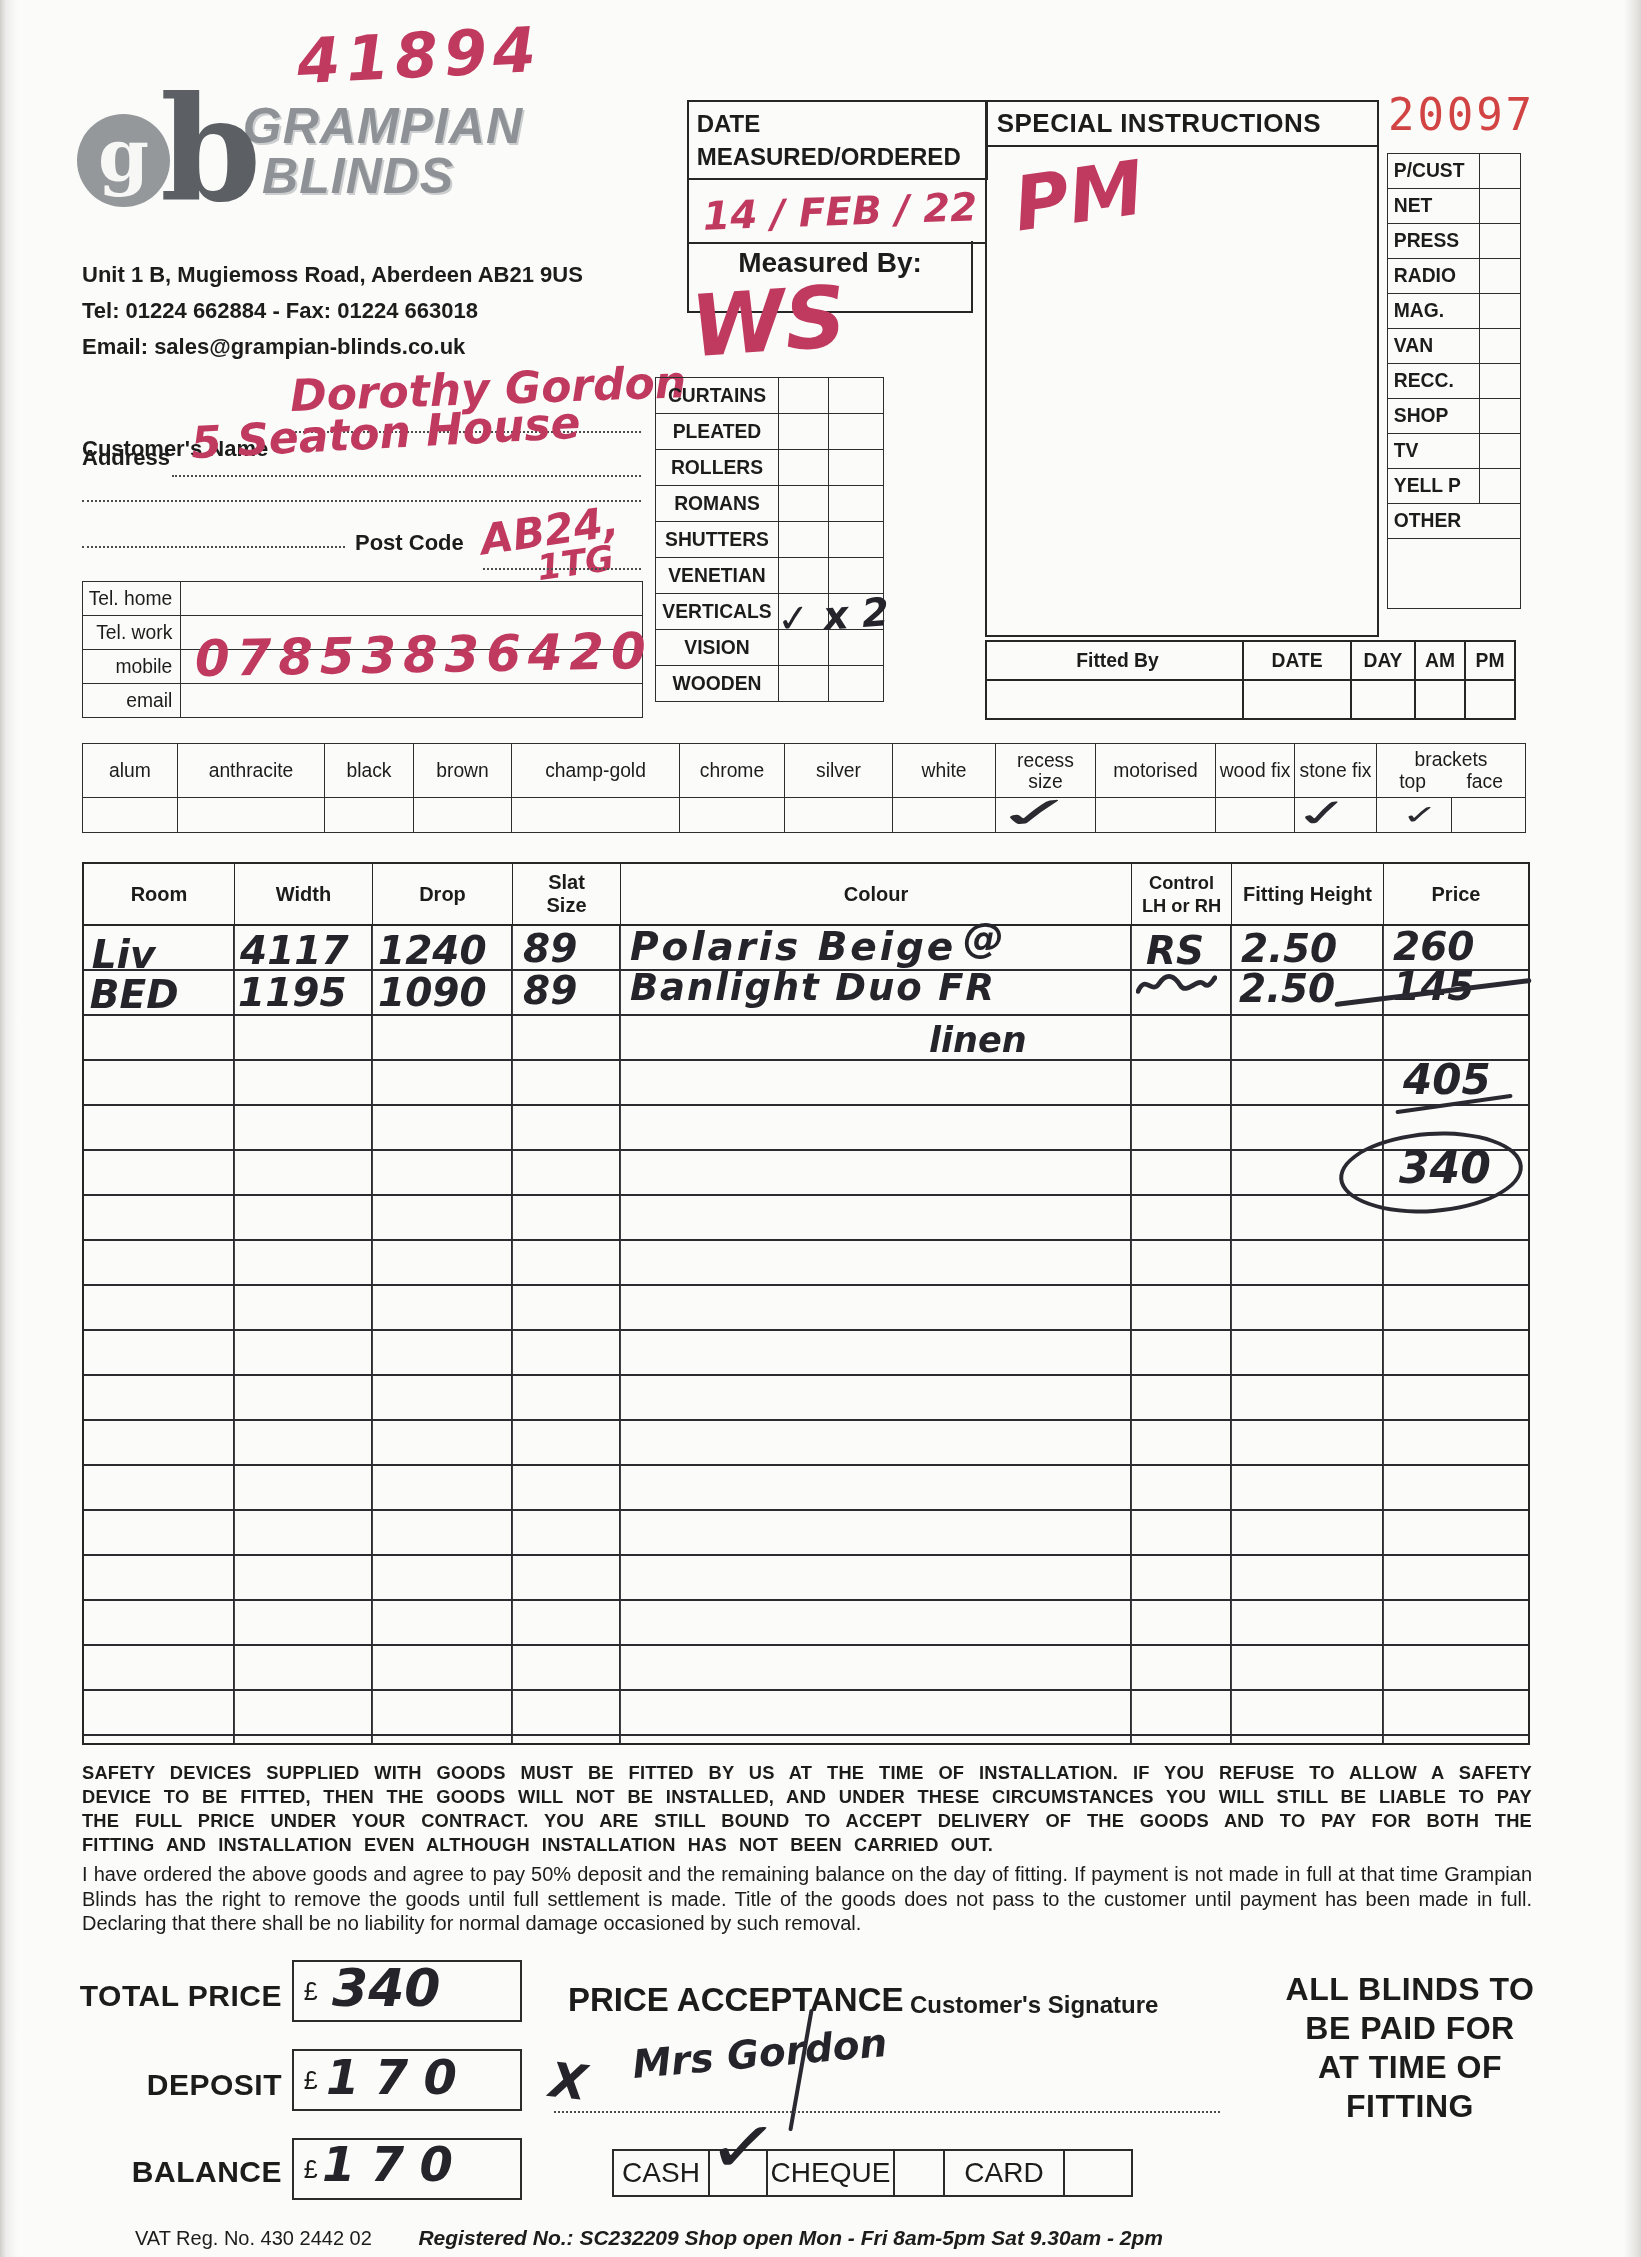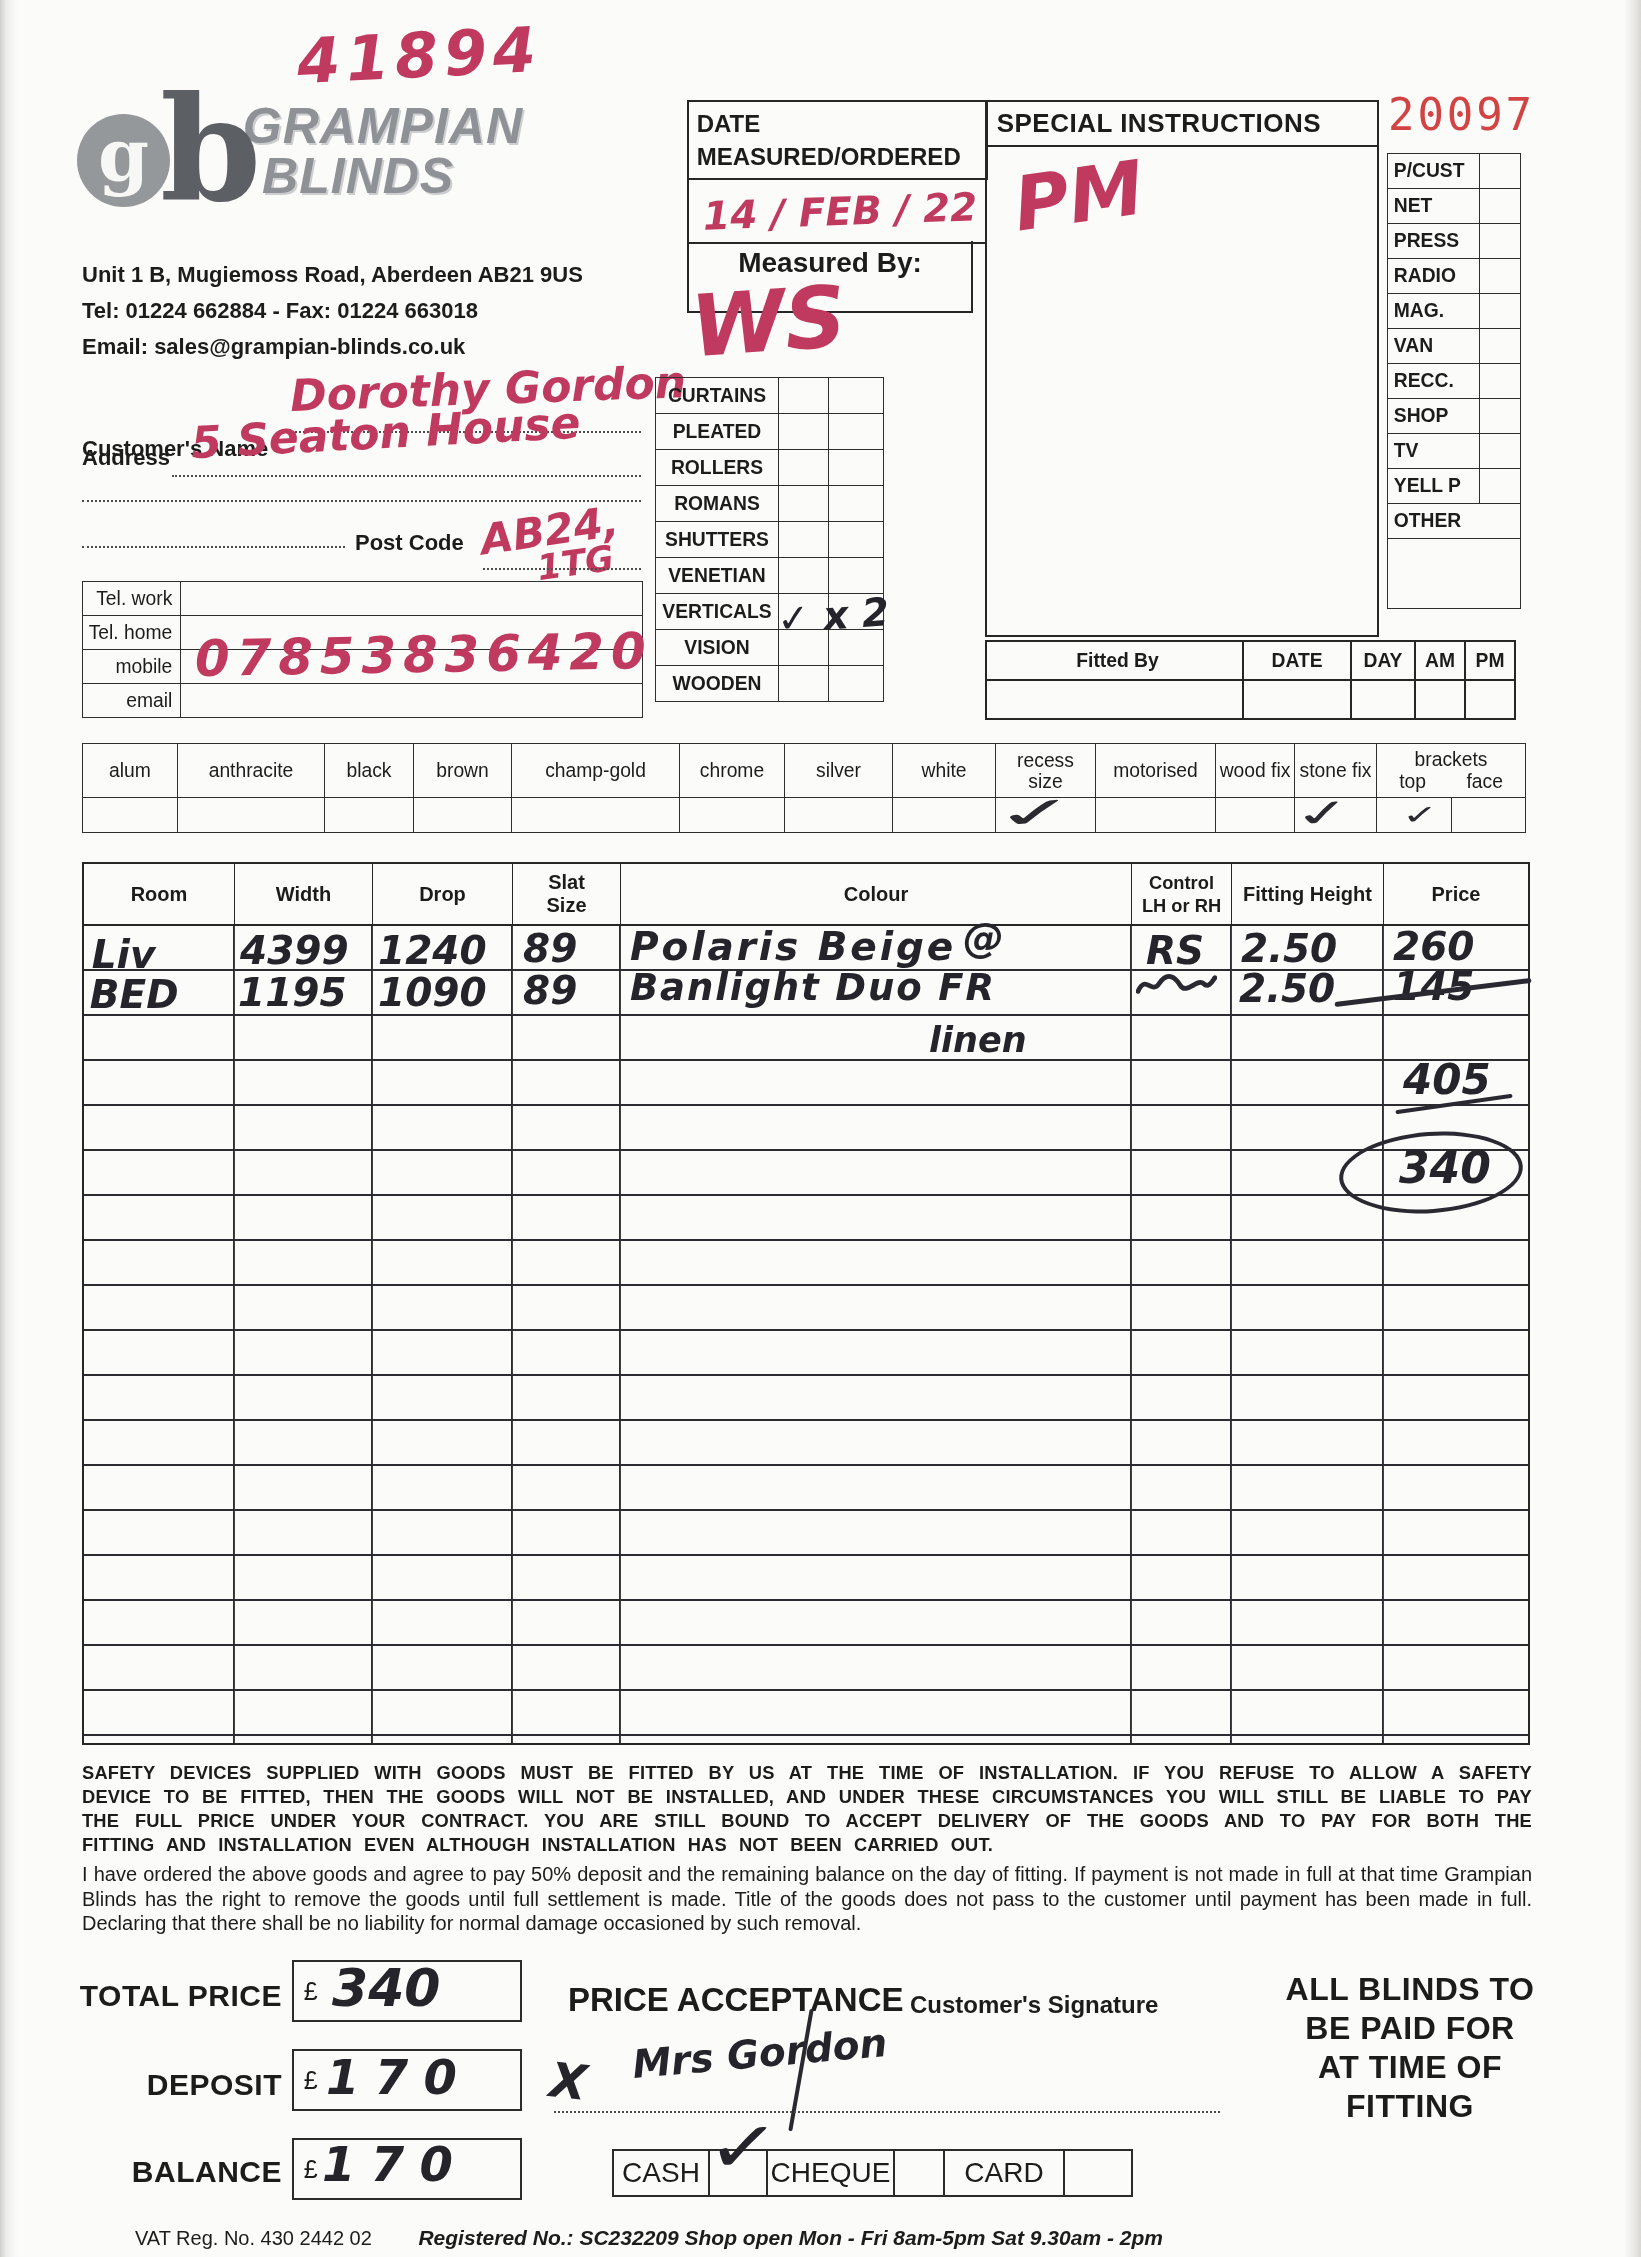--- a/index.html
+++ b/index.html
@@ -127,25 +127,25 @@
 
   <div class="dots" style="left:82px;top:546px;width:263px;"></div>
   <span class="lbl" style="left:355px;top:530px;">Post Code</span>
   <span class="hw red" style="left:480px;top:506px;font-size:42px;transform:rotate(-8deg);">AB24,</span>
   <span class="hw red" style="left:537px;top:543px;font-size:35px;transform:rotate(-8deg);">1TG</span>
   <div class="dots" style="left:483px;top:568px;width:158px;"></div>
 
   <table class="telbox" style="left:82px;top:581px;">
     <tbody>
         <tr>
+          <td class="tlab">Tel. home</td>
+          <td class="tval"></td>
+        </tr>
+    <tr>
           <td class="tlab">Tel. work</td>
-          <td class="tval"></td>
-        </tr>
-    <tr>
-          <td class="tlab">Tel. home</td>
           <td class="tval"></td>
         </tr>
     <tr>
           <td class="tlab">mobile</td>
           <td class="tval"></td>
         </tr>
     <tr>
           <td class="tlab">email</td>
           <td class="tval"></td>
         </tr>
@@ -349,21 +349,21 @@
       <div class="bh" style="width:100px;font-size:18.3px;">
         <span>Control</span>
         <span>LH or RH</span>
       </div>
       <div class="bh" style="width:152px;">Fitting Height</div>
       <div class="bh last" style="width:144px;">Price</div>
     </div>
     <div class="bigbody"></div>
 
     <span class="thw" style="left:7.7px;top:68px;font-size:39px;">Liv</span>
-    <span class="thw" style="left:156px;top:64px;font-size:39px;">4399</span>
+    <span class="thw" style="left:156px;top:64px;font-size:39px;">4117</span>
     <span class="thw" style="left:294px;top:64px;font-size:39px;">1240</span>
     <span class="thw" style="left:439px;top:62px;font-size:39px;">89</span>
     <span class="thw" style="left:546px;top:60px;font-size:39px;letter-spacing:2.9px;">Polaris Beige</span>
     <span class="thw" style="left:879px;top:50px;font-size:41px;">@</span>
     <span class="thw" style="left:1062px;top:64px;font-size:39px;">RS</span>
     <span class="thw" style="left:1157px;top:62px;font-size:39px;">2.50</span>
     <span class="thw" style="left:1309px;top:60px;font-size:39px;">260</span>
 
     <span class="thw" style="left:5.8px;top:108px;font-size:39px;">BED</span>
     <span class="thw" style="left:154px;top:106px;font-size:39px;">1195</span>

